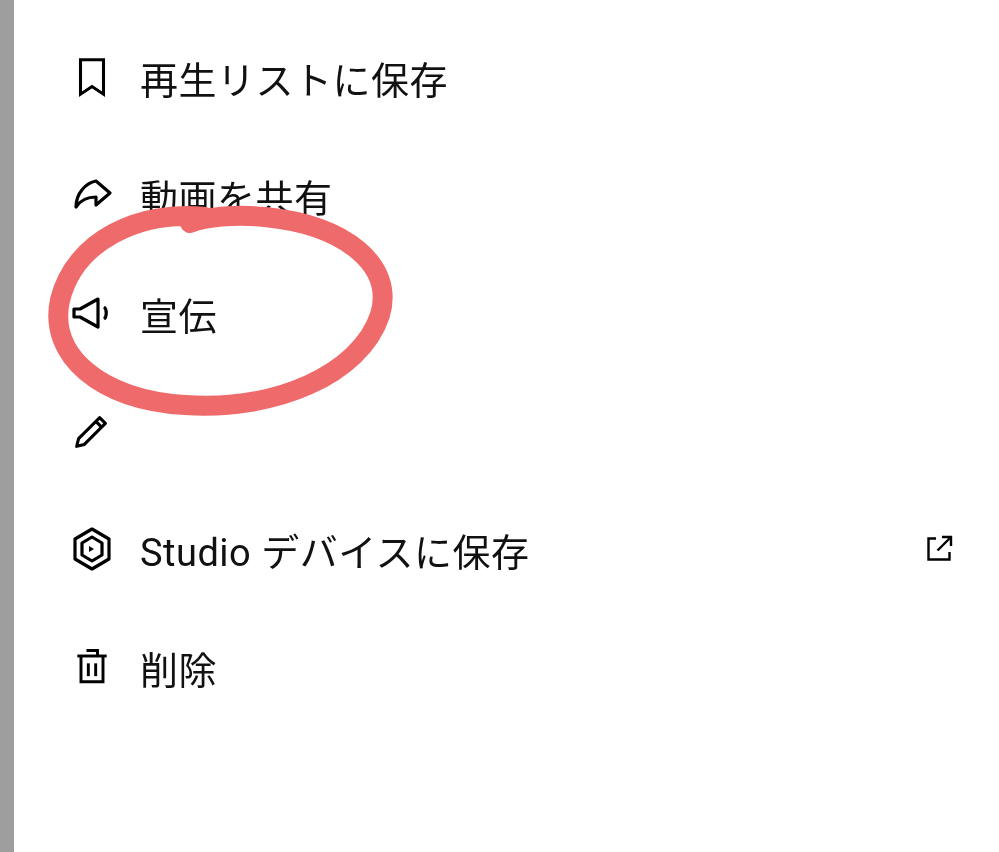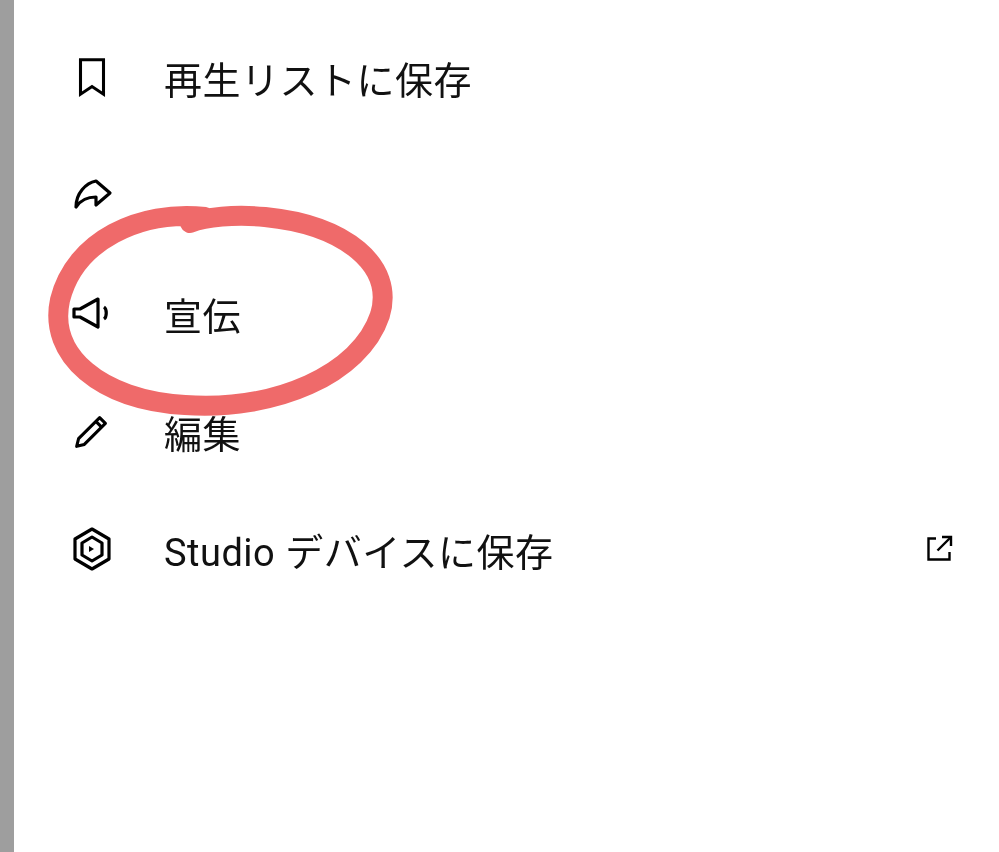--- a/index.html
+++ b/index.html
@@ -40,21 +40,21 @@
     }
     .menu-icon {
       width: 48px;
       height: 48px;
       display: flex;
       align-items: center;
       justify-content: center;
       flex-shrink: 0;
     }
     .menu-label {
-      margin-left: 48px;
+      margin-left: 24px;
       font-size: 38px;
       font-weight: 400;
       color: #111;
       letter-spacing: 0.5px;
       flex: 1;
     }
     .trailing-icon {
       width: 40px;
       height: 40px;
       display: flex;
@@ -86,40 +86,40 @@
     </span>
     <span class="menu-label">再生リストに保存</span>
   </div>
 
   <div class="menu-item">
     <span class="menu-icon">
       <svg viewBox="0 0 24 24" width="50" height="50" fill="none" stroke="#000" stroke-width="1.6" stroke-linejoin="round">
         <path d="M14 5l7 6-7 6v-4c-5 0-8 2-10 5 0-7 5-12 10-13V5z"></path>
       </svg>
     </span>
+    <span class="menu-label">動画を共有</span>
   </div>
 
   <div class="menu-item">
     <span class="menu-icon">
       <svg viewBox="0 0 24 24" width="48" height="48" fill="none" stroke="#000" stroke-width="1.6" stroke-linejoin="round">
         <path d="M3 10v4h3l9 5V5l-9 5H3z"></path>
         <path d="M18 9c1.5 1 1.5 5 0 6"></path>
       </svg>
     </span>
     <span class="menu-label">宣伝</span>
   </div>
 
   <div class="menu-item">
     <span class="menu-icon">
       <svg viewBox="0 0 24 24" width="46" height="46" fill="none" stroke="#000" stroke-width="1.6" stroke-linejoin="round">
         <path d="M4 20l1-4L16 5l3 3L8 19l-4 1z"></path>
         <path d="M14 7l3 3"></path>
       </svg>
     </span>
-    <span class="menu-label">編集</span>
   </div>
 
   <div class="menu-item">
     <span class="menu-icon">
       <svg viewBox="0 0 24 24" width="48" height="48" fill="none" stroke="#000" stroke-width="1.6" stroke-linejoin="round">
         <path d="M12 2l8.5 5v10L12 22l-8.5-5V7L12 2z"></path>
         <path d="M12 6l5 3v6l-5 3-5-3V9l5-3z"></path>
         <path d="M10.5 10.5v3l2.5-1.5-2.5-1.5z" fill="#000" stroke="none"></path>
       </svg>
     </span>
@@ -127,20 +127,32 @@
     <span class="trailing-icon">
       <svg viewBox="0 0 24 24" width="36" height="36" fill="none" stroke="#000" stroke-width="1.6">
         <path d="M10 5H5v14h14v-5"></path>
         <path d="M14 4h6v6"></path>
         <path d="M20 4L11 13"></path>
       </svg>
     </span>
   </div>
 
 
+  <div class="menu-item">
+    <span class="menu-icon">
+      <svg viewBox="0 0 24 24" width="44" height="48" fill="none" stroke="#000" stroke-width="1.6">
+        <path d="M4 6h16"></path>
+        <path d="M6 6v14h12V6"></path>
+        <path d="M9 3h6v3"></path>
+        <path d="M10 10v7"></path>
+        <path d="M14 10v7"></path>
+      </svg>
+    </span>
+    <span class="menu-label">削除</span>
+  </div>
 
 </div>
 
 <svg class="annotation-circle" style="left:30px; top:205px;" width="380" height="215" viewBox="0 0 380 215">
   <path d="M 175 12
            C 110 5, 45 35, 30 95
            C 18 150, 70 195, 155 200
            C 245 206, 330 170, 350 110
            C 365 60, 315 20, 235 12
            C 205 9, 175 12, 160 18" fill="none" stroke="#ef6a6a" stroke-width="20" stroke-linecap="round" stroke-linejoin="round"></path>

